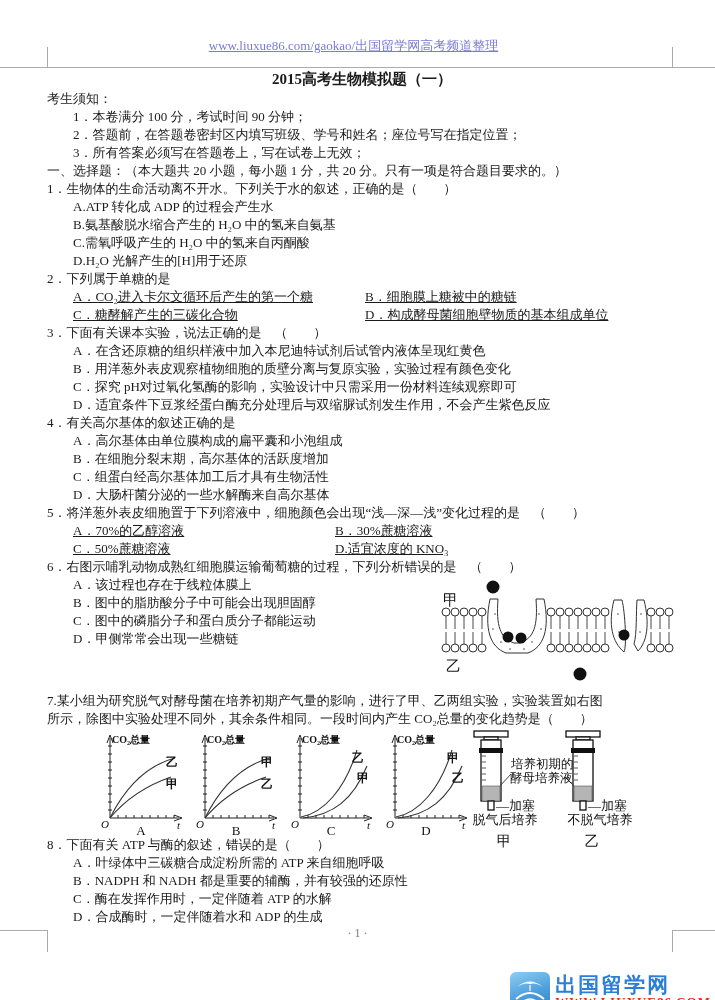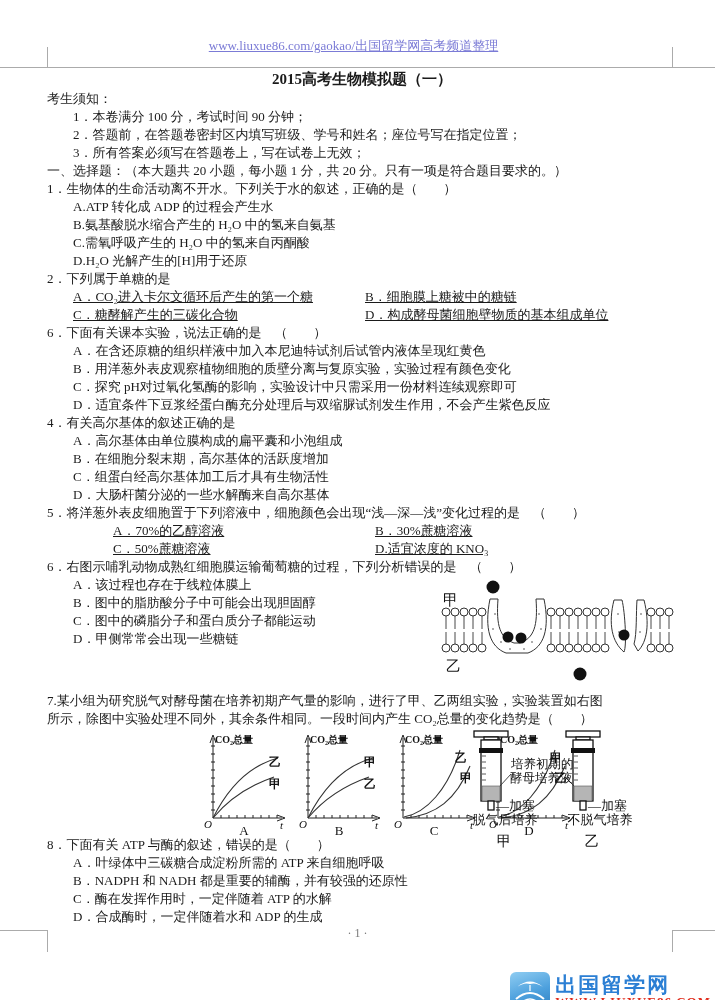--- a/index.html
+++ b/index.html
@@ -8,23 +8,23 @@
   .hdr-link{position:absolute;top:37px;left:0;right:8px;text-align:center;
             font-size:13px;color:#7b7bd6;text-decoration:underline;cursor:pointer;
             font-family:"Liberation Serif",serif;}
   .fl{position:absolute;background:#ababab;}
   .content{position:absolute;top:70px;left:47px;width:630px;}
   .title{height:20px;text-align:center;font-weight:bold;font-size:15px;}
   .ln{height:18px;line-height:18px;font-size:13px;white-space:nowrap;}
   .opt{padding-left:26px;}
   .optrow{display:flex;padding-left:26px;text-decoration:underline;}
   .c292{display:inline-block;width:292px;}
-  .c262{display:inline-block;width:262px;margin-left:40px;}
+  .c262{display:inline-block;width:262px;}
   .gap{height:44px;}
-  .charts{display:flex;gap:7px;padding-left:52px;margin-top:2px;height:106px;justify-content:center;}
+  .charts{display:flex;gap:7px;padding-left:52px;margin-top:2px;height:106px;}
   .ax{stroke:#222;stroke-width:1;fill:none;}
   .crv{stroke:#333;stroke-width:1.1;fill:none;}
   svg text{fill:#111;}
   .clbl{font-size:12px;font-weight:bold;}
   .ctitle{font-size:10px;font-weight:bold;}
   .corig{font-style:italic;font-size:11px;}
   .cletter{font-size:13px;}
   .mem{position:absolute;left:438px;top:574px;}
   .mem-head{fill:#fff;stroke:#333;stroke-width:1;}
   .mem-tail{stroke:#333;stroke-width:0.9;}
@@ -85,21 +85,21 @@
     <div class="ln">2．下列属于单糖的是</div>
     <div class="ln optrow">
       <span class="c292">A．CO₂进入卡尔文循环后产生的第一个糖</span>
       <span>B．细胞膜上糖被中的糖链</span>
     </div>
     <div class="ln optrow">
       <span class="c292">C．糖酵解产生的三碳化合物</span>
       <span>D．构成酵母菌细胞壁物质的基本组成单位</span>
     </div>
 
-    <div class="ln">6．下面有关课本实验，说法正确的是　（　　）</div>
+    <div class="ln">3．下面有关课本实验，说法正确的是　（　　）</div>
     <div class="ln opt">A．在含还原糖的组织样液中加入本尼迪特试剂后试管内液体呈现红黄色</div>
     <div class="ln opt">B．用洋葱外表皮观察植物细胞的质壁分离与复原实验，实验过程有颜色变化</div>
     <div class="ln opt">C．探究 pH对过氧化氢酶的影响，实验设计中只需采用一份材料连续观察即可</div>
     <div class="ln opt">D．适宜条件下豆浆经蛋白酶充分处理后与双缩脲试剂发生作用，不会产生紫色反应</div>
 
     <div class="ln">4．有关高尔基体的叙述正确的是</div>
     <div class="ln opt">A．高尔基体由单位膜构成的扁平囊和小泡组成</div>
     <div class="ln opt">B．在细胞分裂末期，高尔基体的活跃度增加</div>
     <div class="ln opt">C．组蛋白经高尔基体加工后才具有生物活性</div>
     <div class="ln opt">D．大肠杆菌分泌的一些水解酶来自高尔基体</div>

